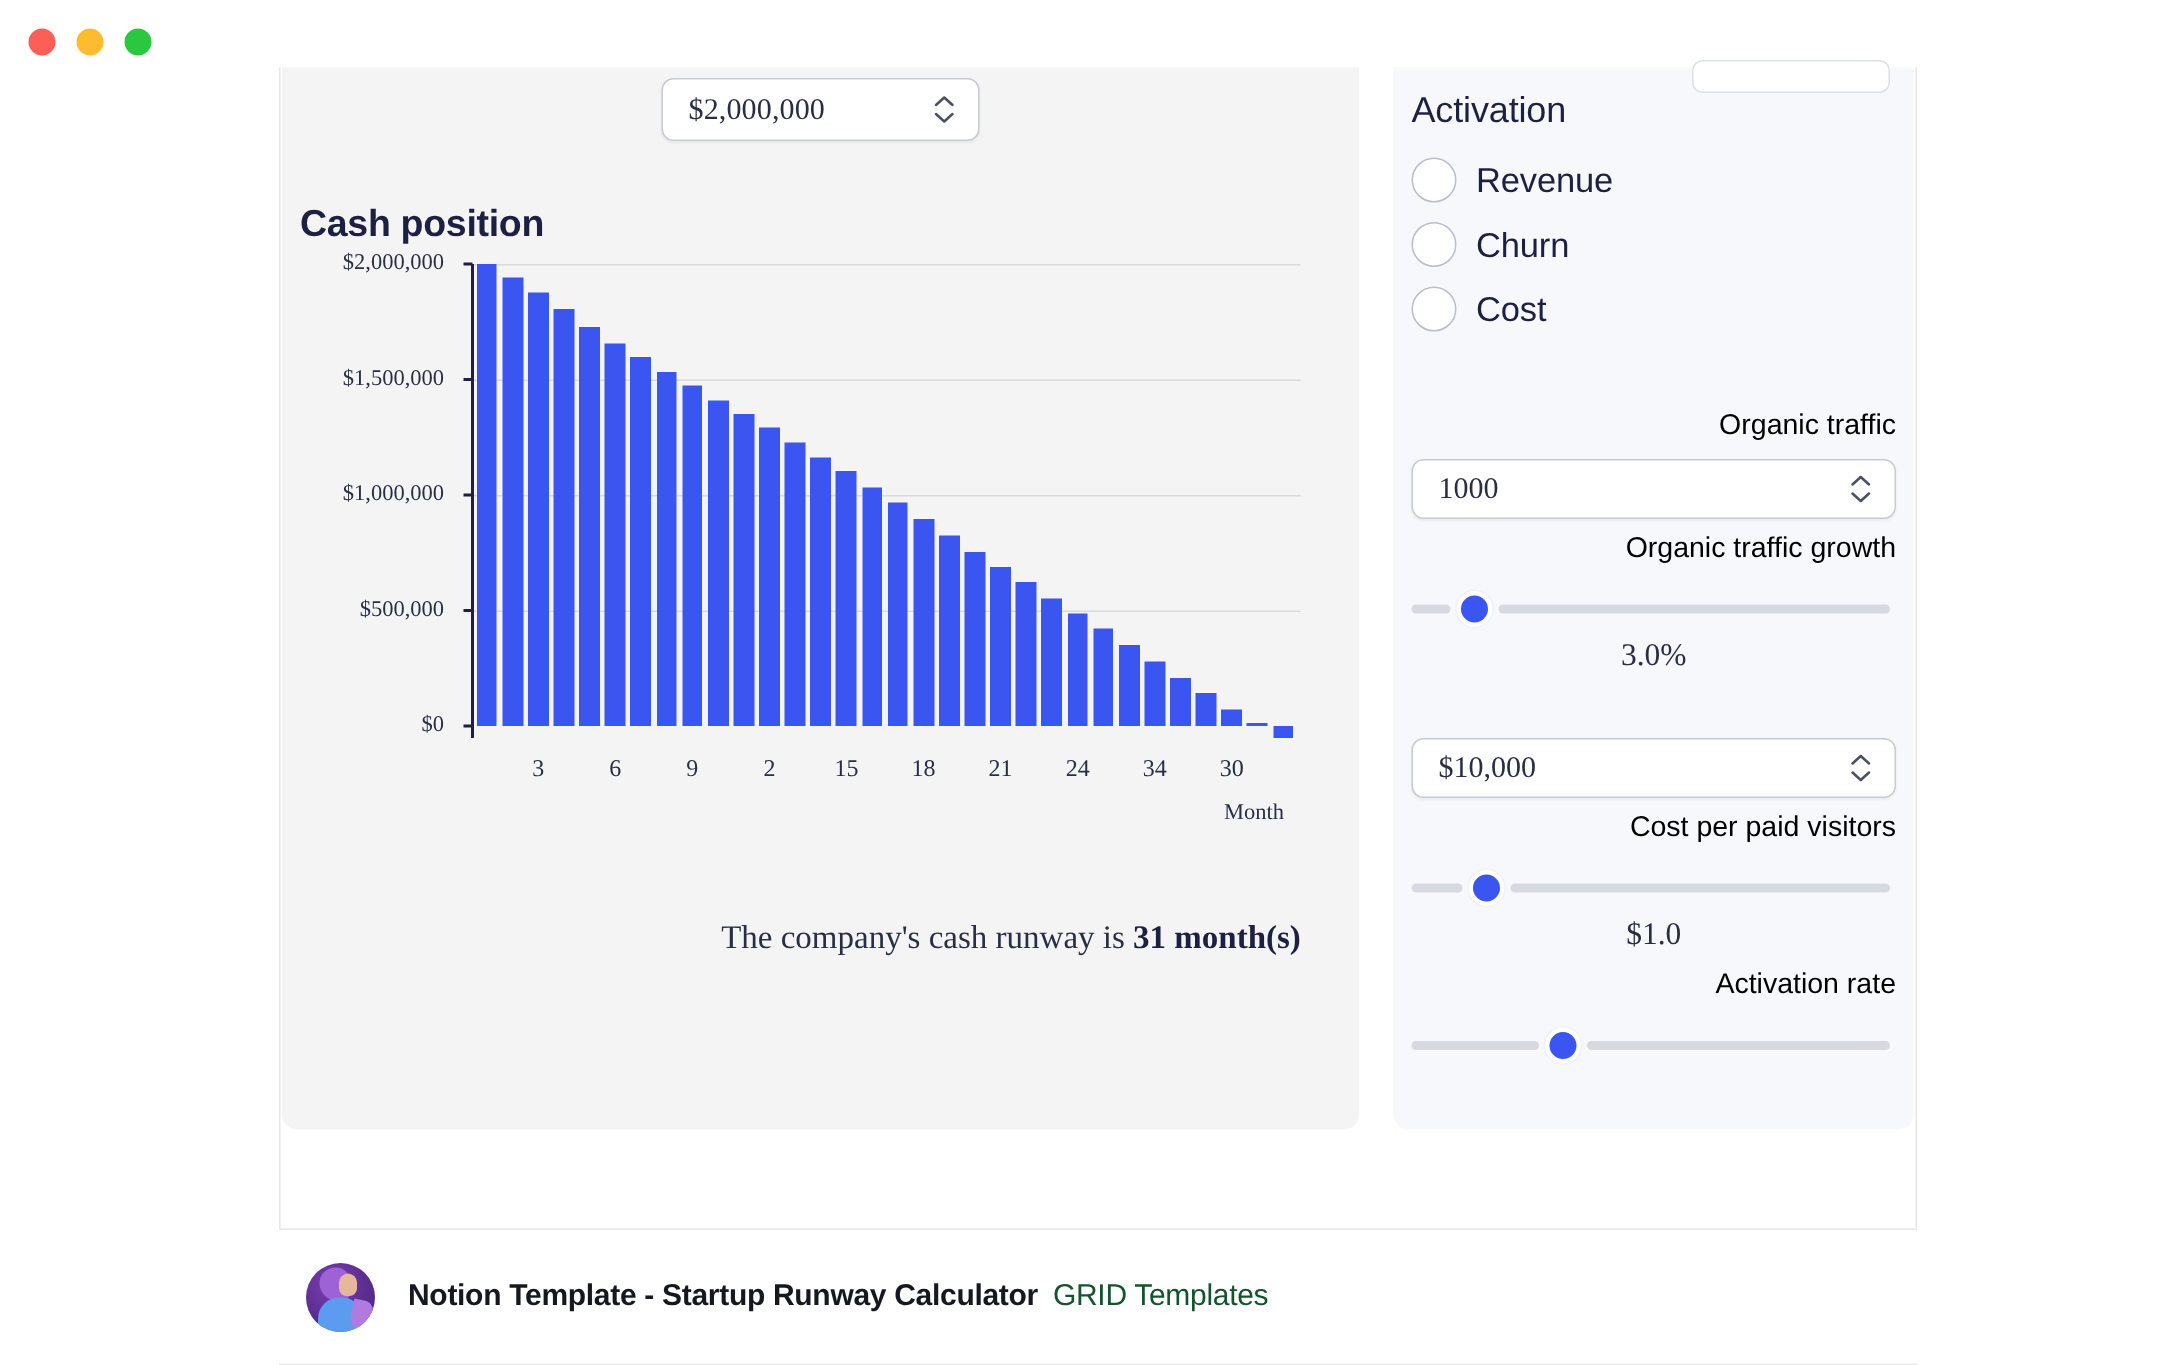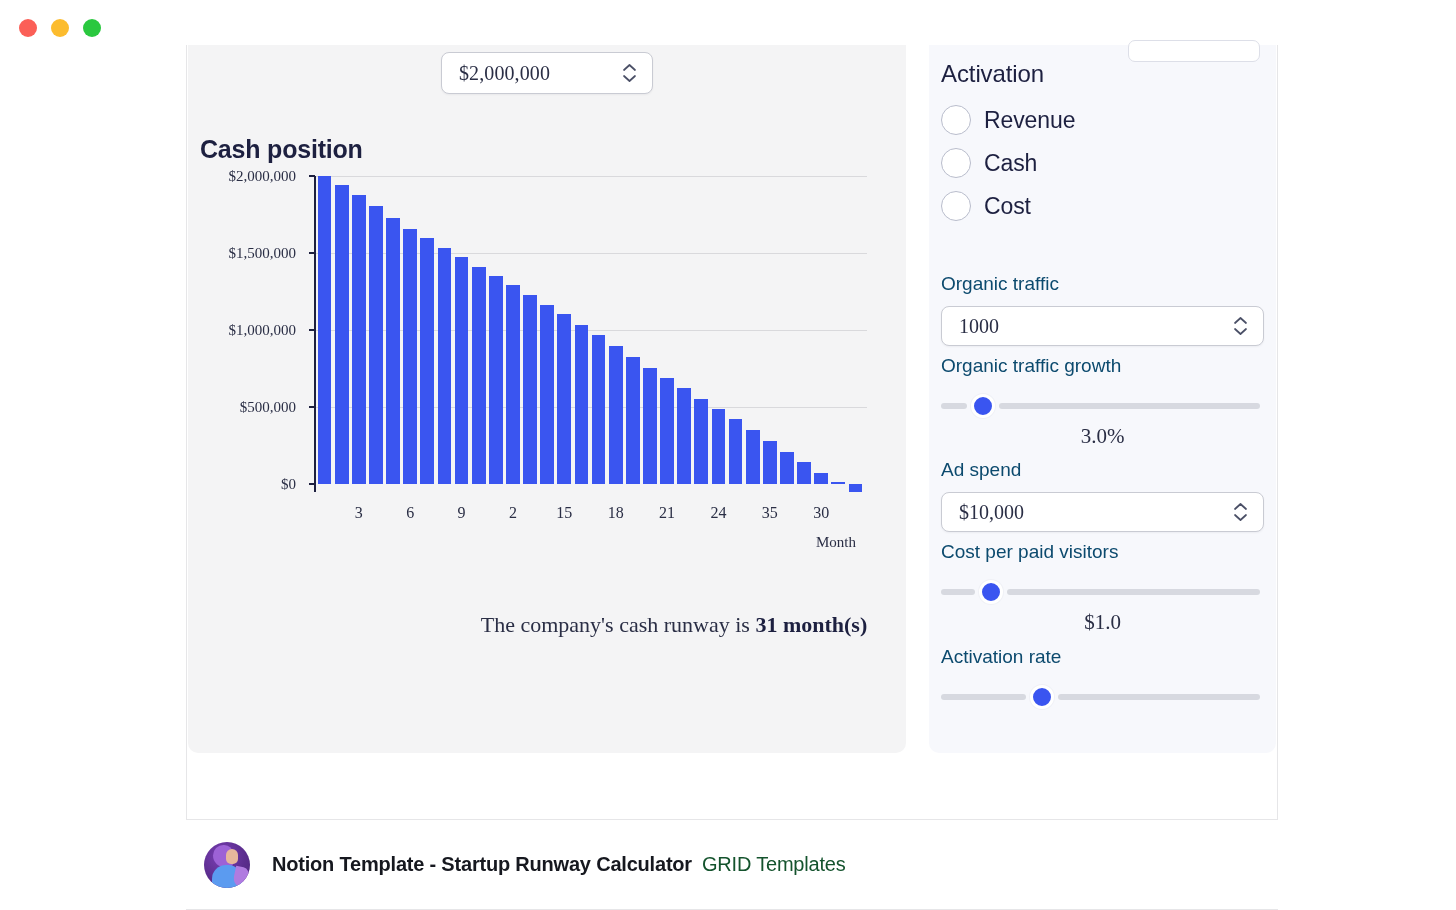--- a/index.html
+++ b/index.html
@@ -126,21 +126,21 @@
   }
   .radio-row { position: absolute; left: 941px; display: flex; align-items: center; gap: 13px; }
   .radio {
     width: 30px; height: 30px; border-radius: 50%;
     background: #ffffff; border: 1.5px solid #B9BDCC;
   }
   .radio-label { font-size: 23px; color: #1D2040; letter-spacing: -.1px; }
 
   .fld-label {
     position: absolute; left: 941px; width: 323px;
-    text-align: left; font-size: 19px; color: #0c4a6e;
+    text-align: right; font-size: 19px; color: #000000;
   }
   .num-input {
     position: absolute; left: 941px; width: 323px; height: 40px;
     background: #ffffff; border: 1px solid #C9CBD3; border-radius: 8px;
     display: flex; align-items: center;
     box-shadow: 0 1px 2px rgba(16,20,40,.05);
   }
   .num-input .val {
     flex: 1; padding-left: 17px; font-size: 20px; color: #2A2E45;
     font-family: "Liberation Serif", serif;
@@ -287,21 +287,21 @@
       </div>
     <div id="xlabels">
         <div class="xtick-label" style="left: 170.812px; top: 459px;">3</div>
         <div class="xtick-label" style="left: 222.188px; top: 459px;">6</div>
         <div class="xtick-label" style="left: 273.562px; top: 459px;">9</div>
         <div class="xtick-label" style="left: 324.938px; top: 459px;">2</div>
         <div class="xtick-label" style="left: 376.312px; top: 459px;">15</div>
         <div class="xtick-label" style="left: 427.688px; top: 459px;">18</div>
         <div class="xtick-label" style="left: 479.062px; top: 459px;">21</div>
         <div class="xtick-label" style="left: 530.438px; top: 459px;">24</div>
-        <div class="xtick-label" style="left: 581.812px; top: 459px;">35</div>
+        <div class="xtick-label" style="left: 581.812px; top: 459px;">34</div>
         <div class="xtick-label" style="left: 633.188px; top: 459px;">30</div>
       </div>
     <div class="axis-spine" id="spine" style="left: 126px; top: 131px; height: 316px;"></div>
     <div class="xaxis-title" id="xaxis-title" style="left: 628px; top: 489px;">Month</div>
   </div>
 
   <div class="runway-text">
     <span>The company's cash runway is </span><b>31 month(s)</b>
   </div>
 
@@ -313,21 +313,21 @@
   </div>
 
   <div class="section-title">Activation</div>
 
   <div class="radio-row" id="radio0" style="top:105px">
     <span class="radio"></span>
     <span class="radio-label">Revenue</span>
   </div>
   <div class="radio-row" id="radio1" style="top:148px">
     <span class="radio"></span>
-    <span class="radio-label">Cash</span>
+    <span class="radio-label">Churn</span>
   </div>
   <div class="radio-row" id="radio2" style="top:191px">
     <span class="radio"></span>
     <span class="radio-label">Cost</span>
   </div>
 
   <div class="fld-label" style="top:273px">Organic traffic</div>
   <div class="num-input" style="top:306px">
     <span class="val">1000</span>
     <span class="spin">
@@ -341,21 +341,20 @@
   </div>
 
   <div class="fld-label" style="top:355px">Organic traffic growth</div>
   <div class="slider" id="slider1" style="top:394px">
     <div class="track-left" style="width: 25.5px;"></div>
     <div class="track-right" style="width: 261.5px;"></div>
     <div class="thumb" style="left: 29.5px;"></div>
   </div>
   <div class="slider-value" style="top:424px">3.0%</div>
 
-  <div class="fld-label" style="top:459px">Ad spend</div>
   <div class="num-input" style="top:492px">
     <span class="val">$10,000</span>
     <span class="spin">
       <svg width="15" height="9" viewBox="0 0 15 9">
         <path d="M2 7 L7.5 2 L13 7" fill="none" stroke="#4A4F66" stroke-width="1.7" stroke-linecap="round" stroke-linejoin="round"></path>
         </svg>
       <svg width="15" height="9" viewBox="0 0 15 9">
         <path d="M2 2 L7.5 7 L13 2" fill="none" stroke="#4A4F66" stroke-width="1.7" stroke-linecap="round" stroke-linejoin="round"></path>
         </svg>
     </span>

